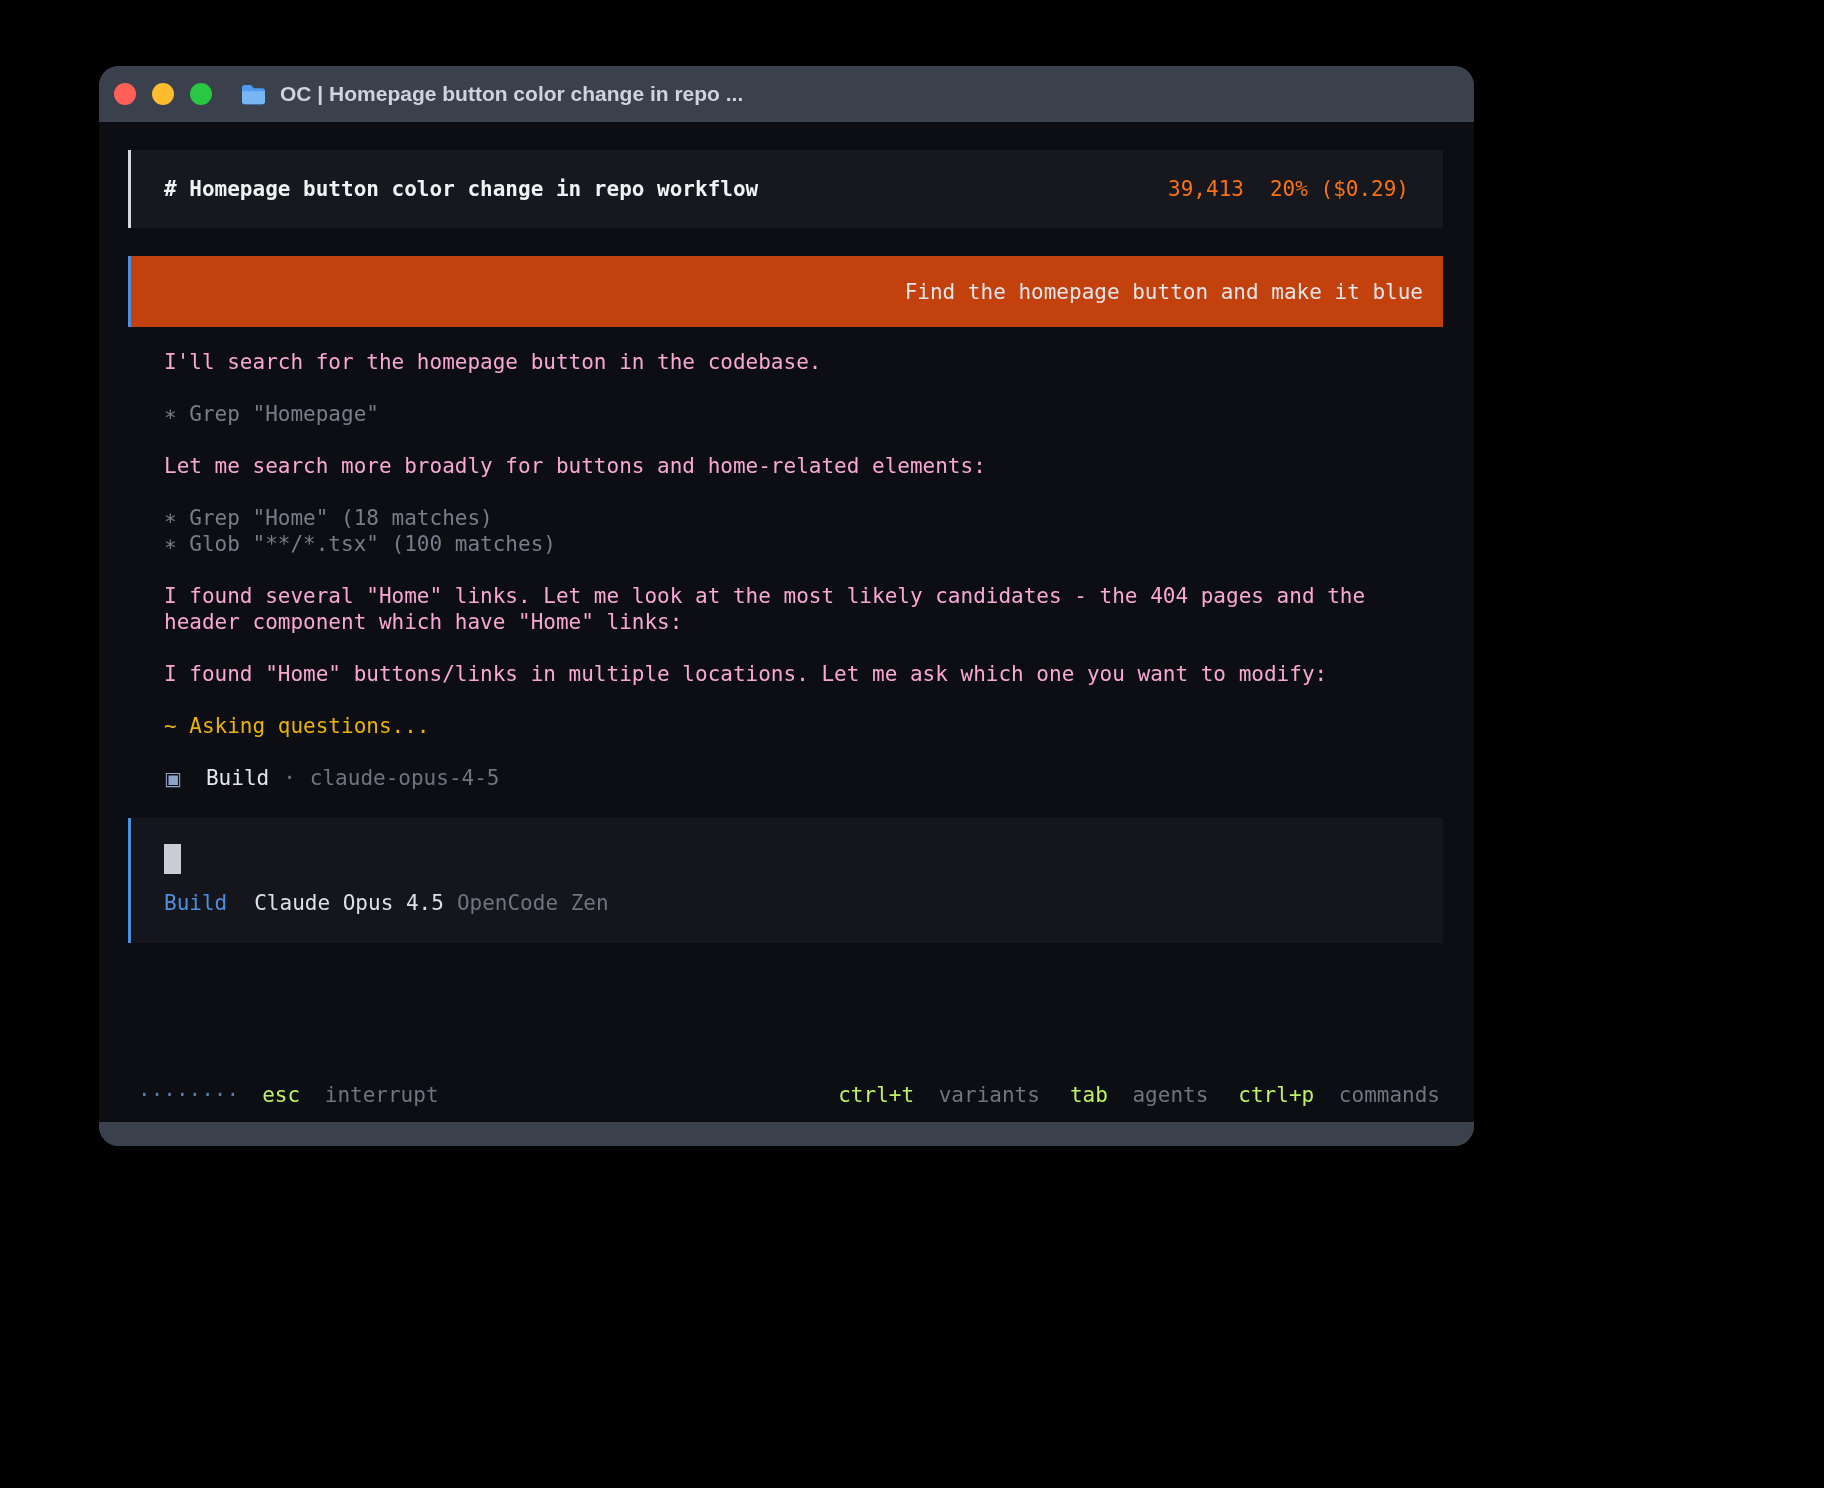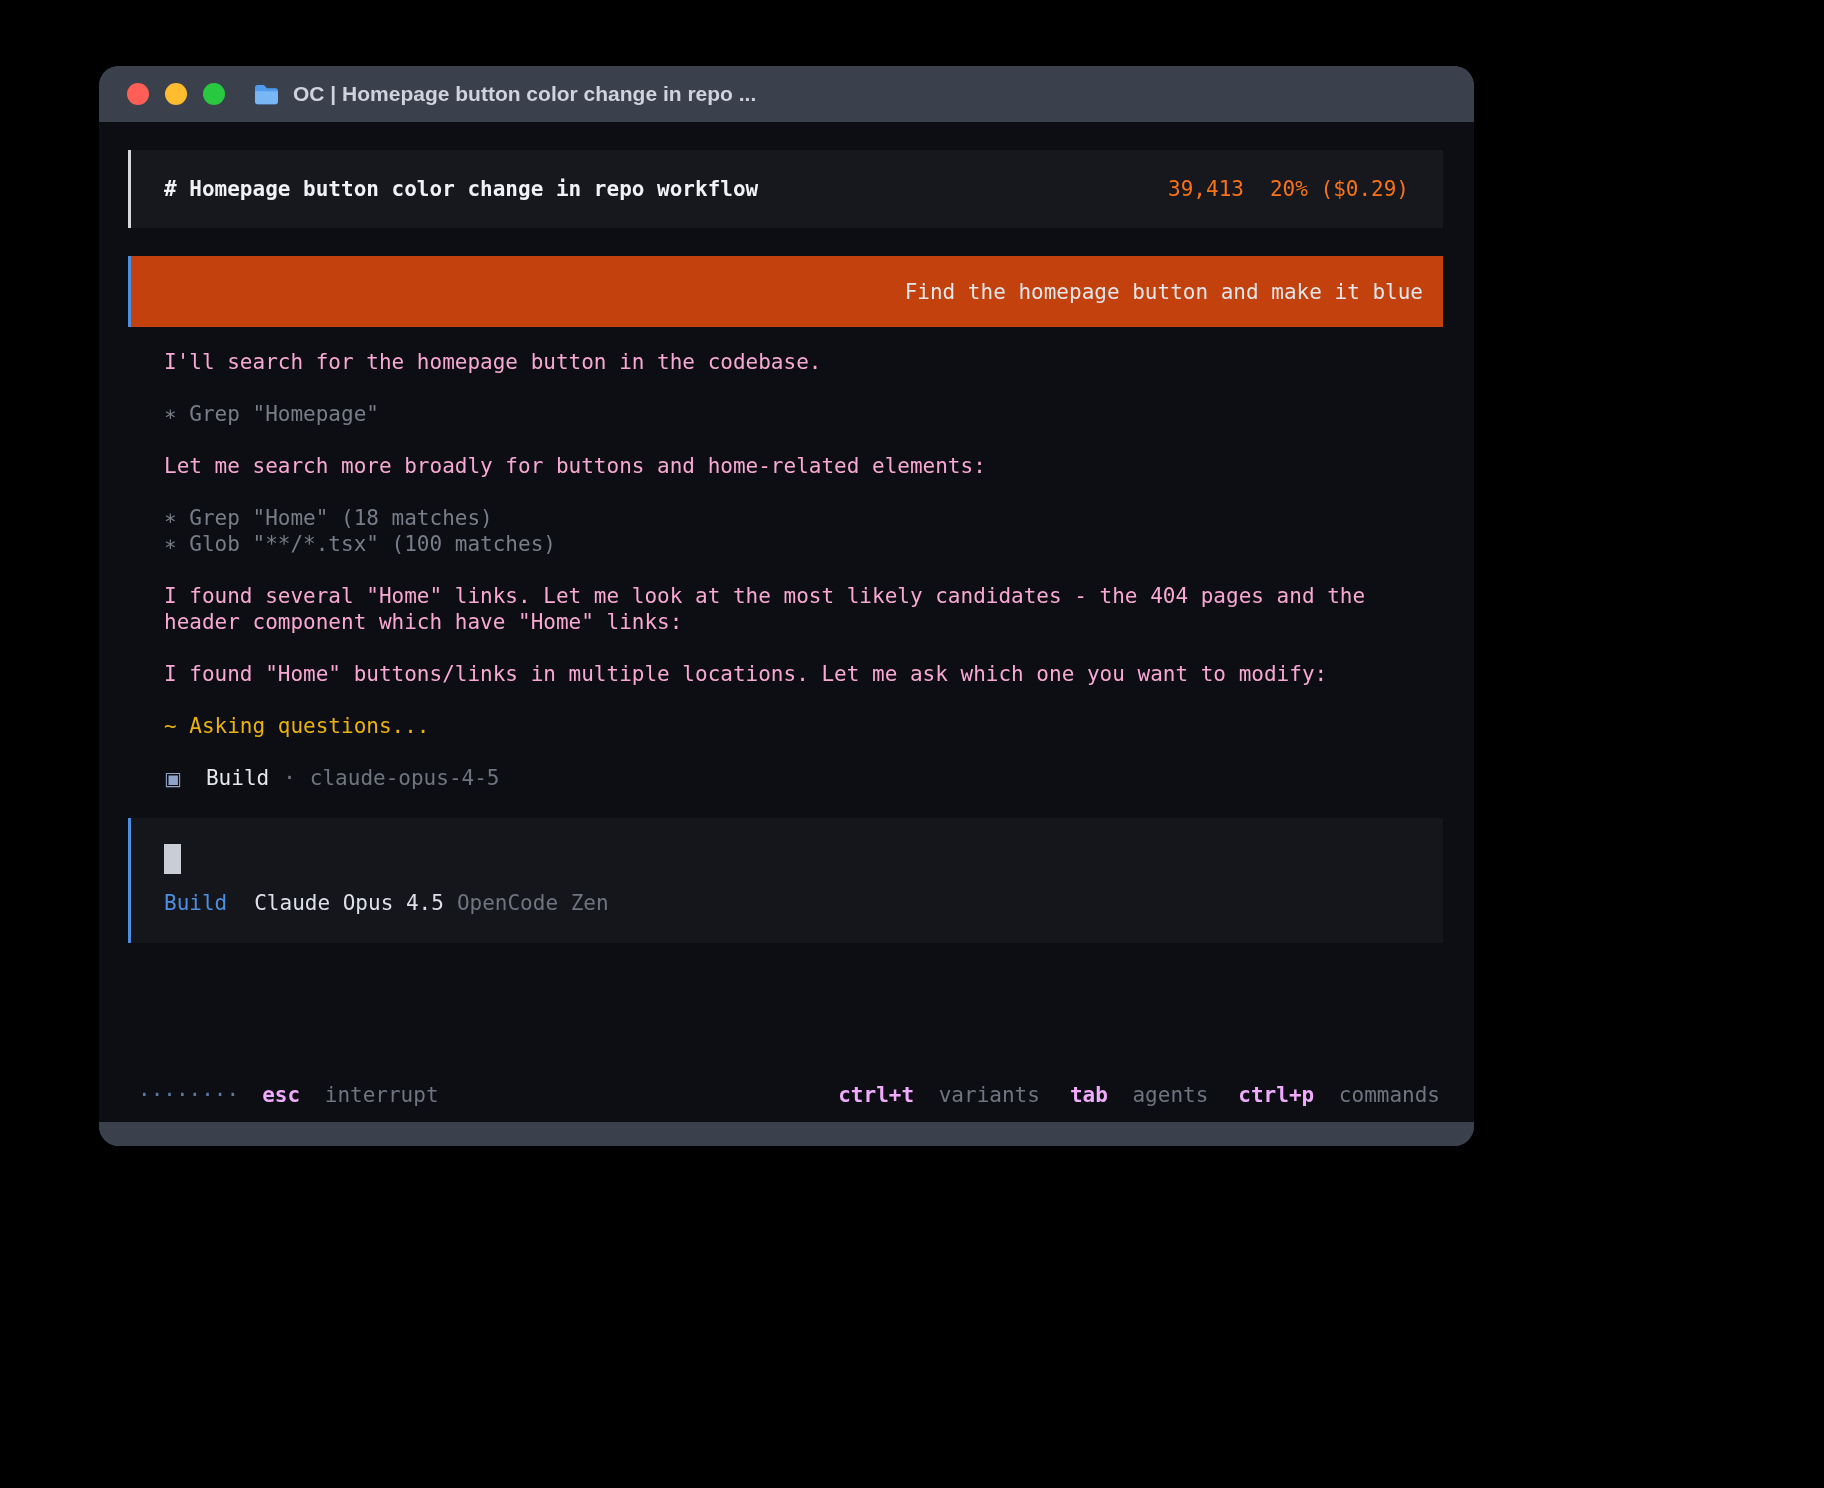--- a/index.html
+++ b/index.html
@@ -6,21 +6,21 @@
   html,body { width:1824px; height:1488px; background:#000; overflow:hidden; }
   body { font-family:"DejaVu Sans Mono", monospace; }
 
   .window {
     position:absolute; left:99px; top:66px; width:1375px; height:1080px;
     border-radius:20px; background:#3b404d; display:flex; flex-direction:column;
     overflow:hidden; box-shadow:0 30px 80px rgba(0,0,0,0.75);
   }
 
   
-  .titlebar { height:56px; flex:none; display:flex; align-items:center; padding:0 28px; background:#3b404d; }
+  .titlebar { height:56px; flex:none; display:flex; align-items:center; padding:0 15px; background:#3b404d; }
   .traffic { display:flex; gap:16px; align-items:center; }
   .tl { width:22px; height:22px; border-radius:50%; border:none; display:block; }
   .tl.red { background:#ff5f57; }
   .tl.yellow { background:#febc2e; }
   .tl.green { background:#28c840; }
   .title-wrap { display:flex; align-items:center; gap:13px; margin-left:28px; min-width:0; }
   .folder-icon { display:flex; align-items:center; }
   .title-text { font-family:"Liberation Sans", sans-serif; font-weight:bold; font-size:21px; color:#ced3dd; white-space:nowrap; }
 
   
@@ -65,21 +65,21 @@
   .meta-model { color:#dde1e7; margin-left:27px; }
   .meta-provider { color:#6e7480; margin-left:13px; }
 
   .statusbar {
     flex:none; margin-top:auto; display:flex; justify-content:space-between; align-items:baseline;
     padding:8px 3px 14px 10px; line-height:26px; white-space:nowrap;
   }
   .sb-left { display:flex; align-items:baseline; }
   .dots { color:#5b79a6; }
   .sb-esc { margin-left:23px; }
-  .key { color:#f0abfc; font-weight:bold; }
+  .key { color:#bef264; font-weight:normal; }
   .label { color:#6e7480; margin-left:12px; }
   .sb-right { display:flex; align-items:baseline; }
   .hint { margin-left:30px; }
   .hint:first-child { margin-left:0; }
 </style>
 </head>
 <body>
 
 <div class="window">
 

